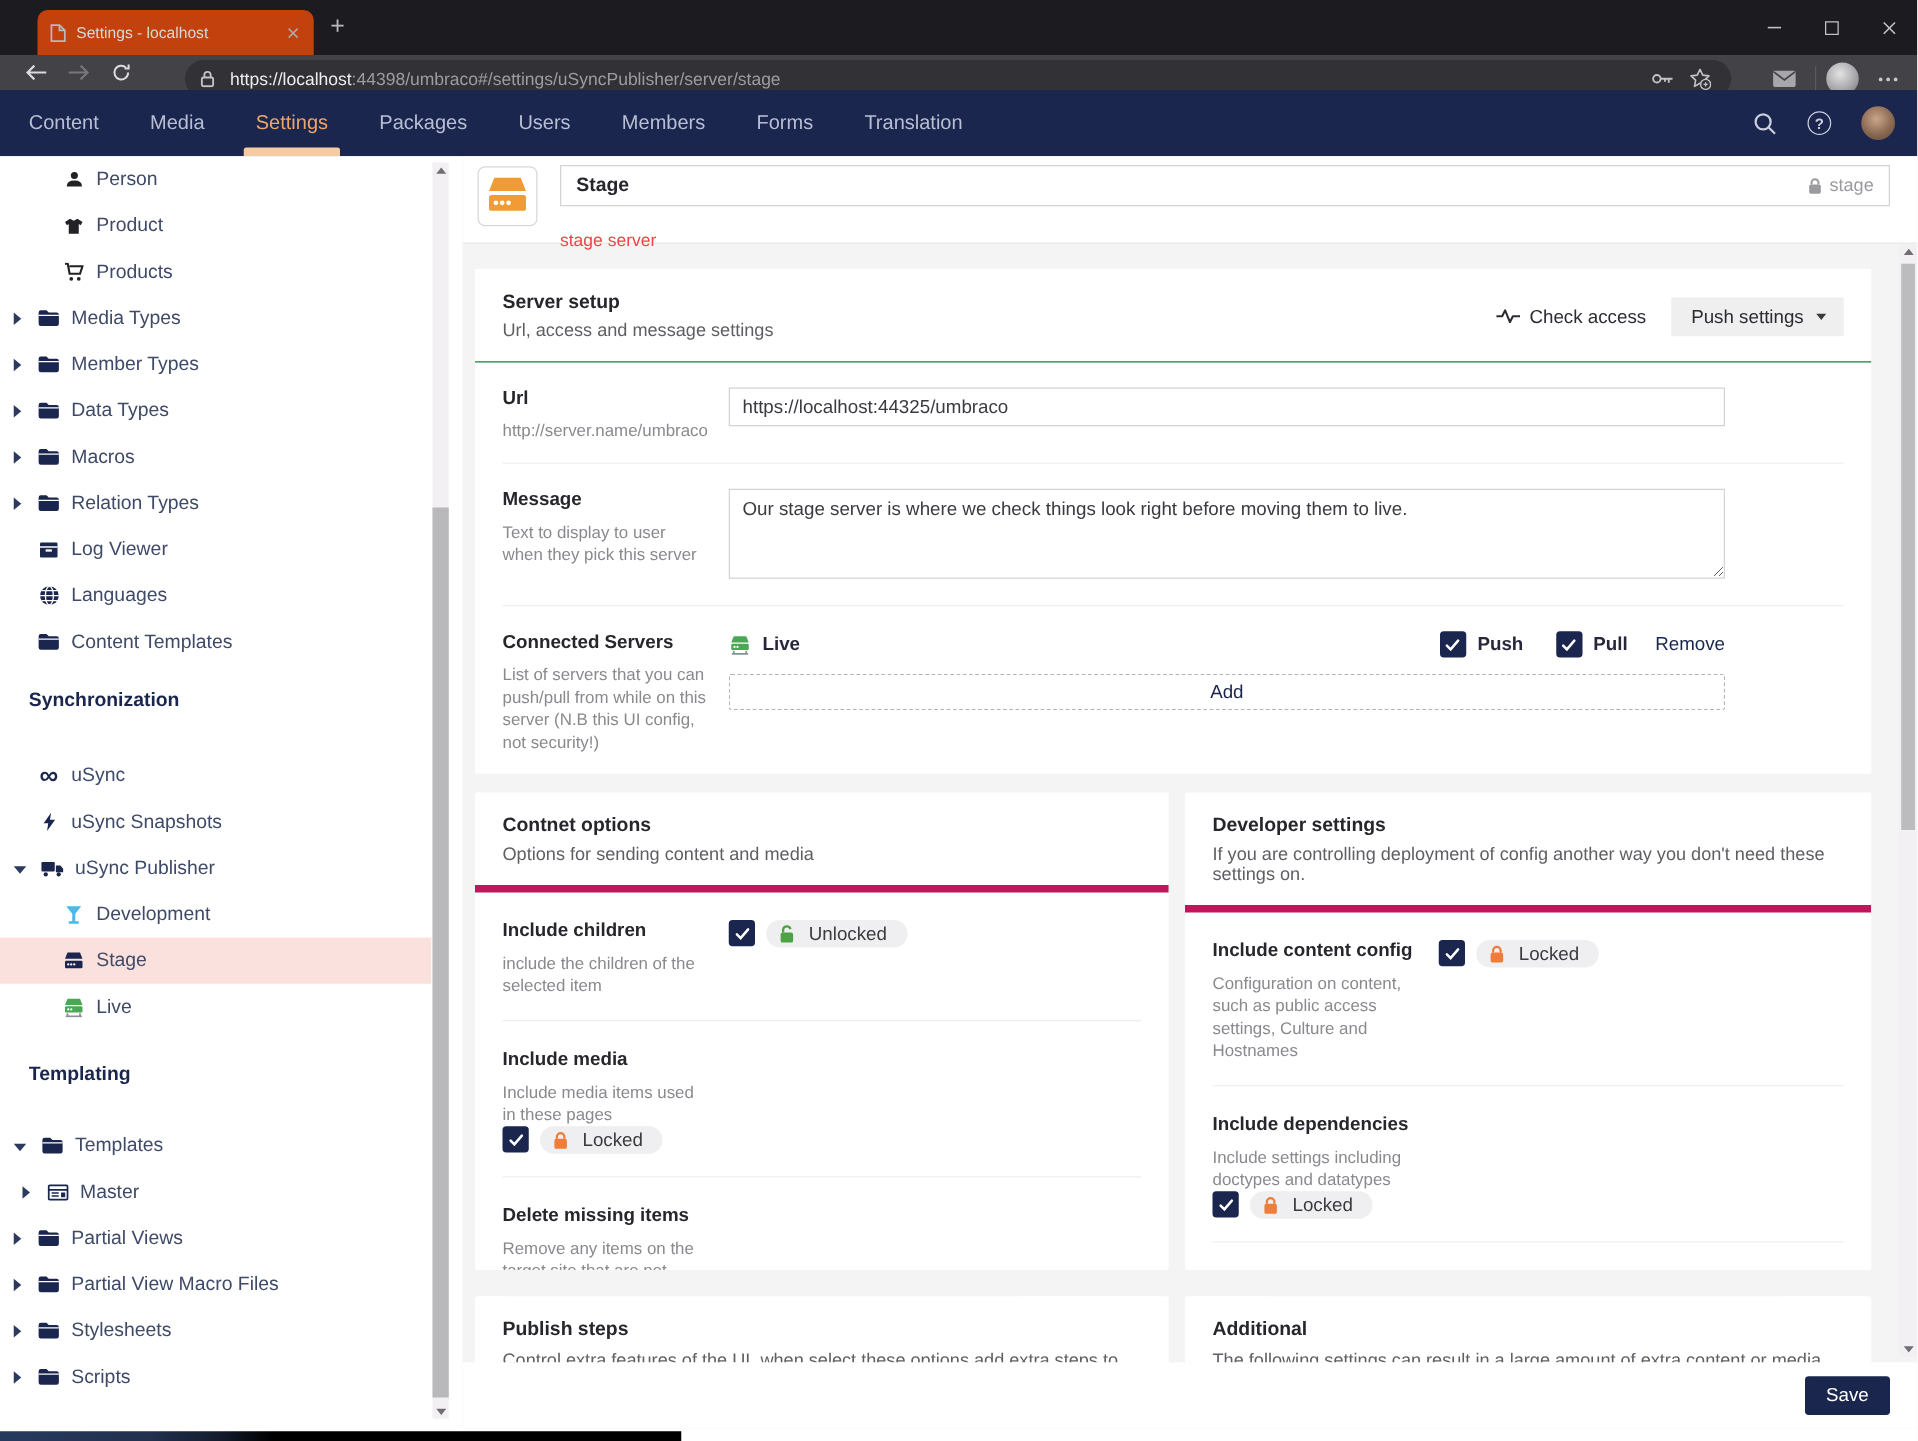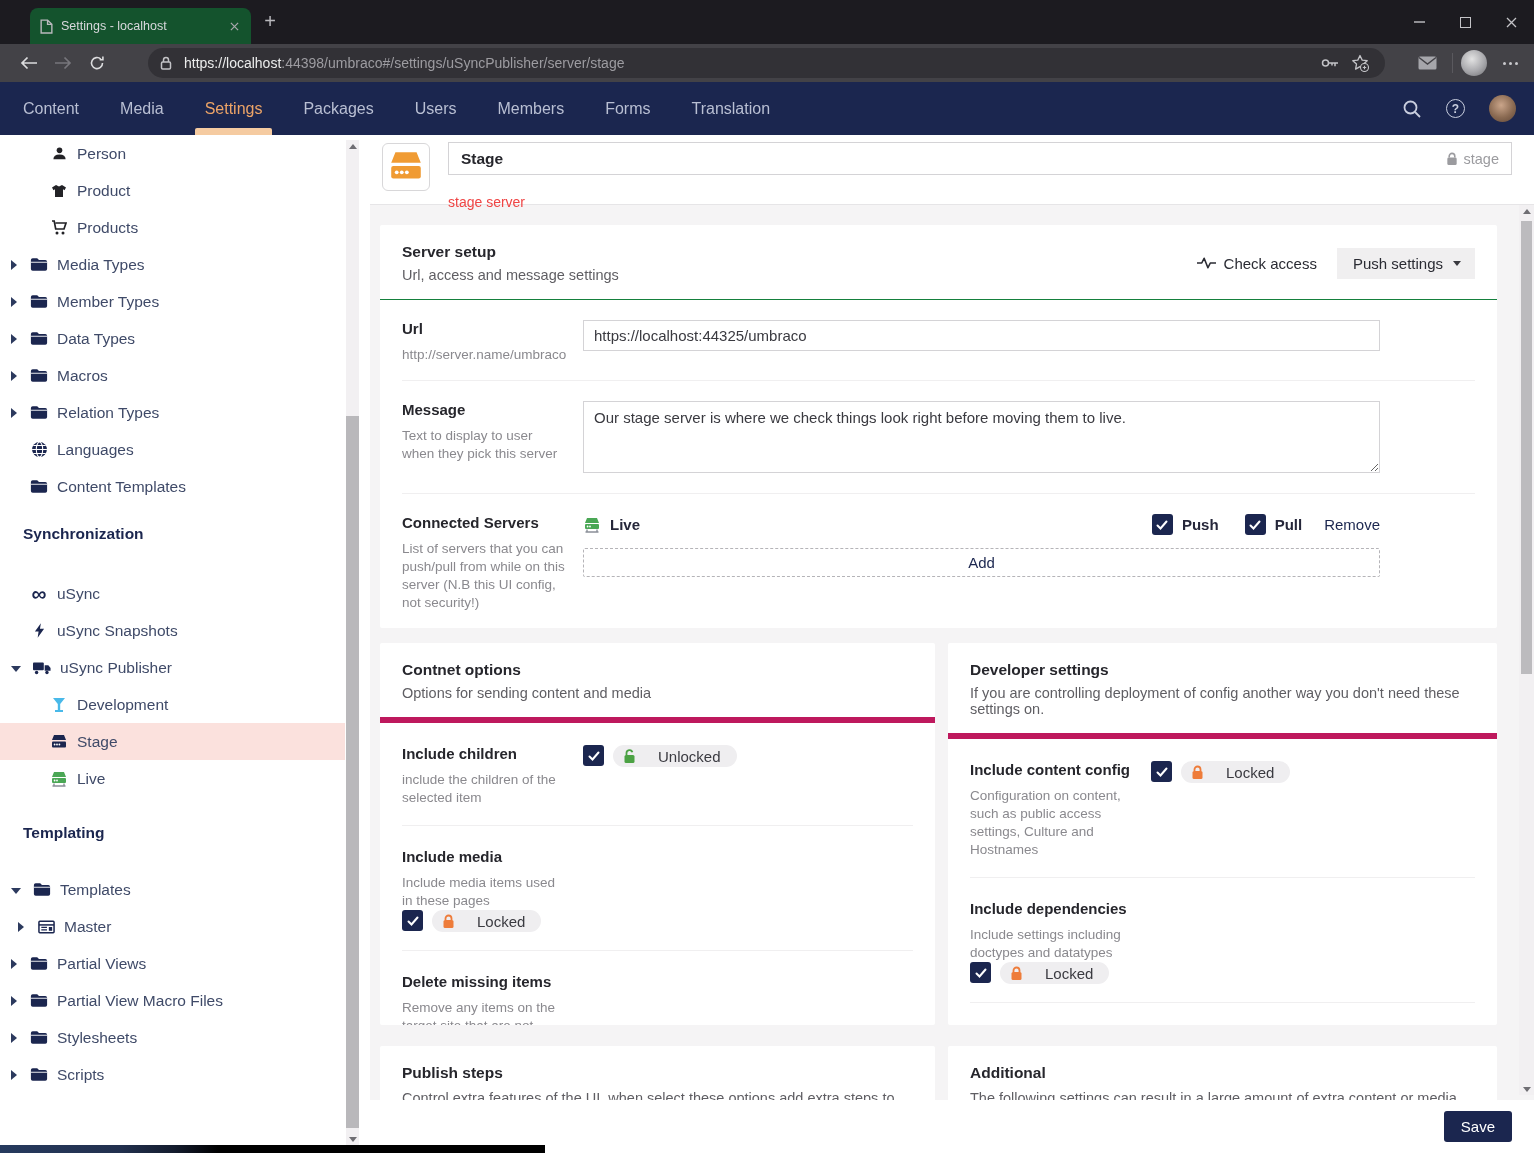--- a/index.html
+++ b/index.html
@@ -2,30 +2,30 @@
 <html><head>
 <meta charset="utf-8">
 <style>
   * { margin:0; padding:0; box-sizing:border-box; }
   html,body { width:1534px; height:1153px; }
   body { font-family:"Liberation Sans","DejaVu Sans",sans-serif; overflow:hidden; background:#fff; }
   #stage-root { position:relative; width:1534px; height:1153px; overflow:hidden; background:#fff; }
 
   
   .tabbar { position:relative; height:44px; background:#1c1b20; }
-  .tab { position:absolute; left:30px; top:8px; width:221px; height:36px; background:#14532d;
+  .tab { position:absolute; left:30px; top:8px; width:221px; height:36px; background:#c2410c;
          border-radius:8px 8px 0 0; display:flex; align-items:center; padding:0 8px 0 10px; }
   .tab-title { flex:1; font-size:12.5px; color:#d8d8dc; white-space:nowrap; overflow:hidden; margin-left:8px; }
   .tab-close { width:18px; height:18px; display:flex; align-items:center; justify-content:center; color:#a8a8ac; }
   .newtab { position:absolute; left:260px; top:12px; width:20px; height:20px; color:#b9b9bd; font-size:20px; line-height:18px; text-align:center; }
   .win-controls { position:absolute; right:0; top:0; height:44px; display:flex; }
   .win-btn { width:46px; height:44px; display:flex; align-items:center; justify-content:center; color:#c3c3c7; }
   .win-max { width:11px; height:11px; border:1.4px solid #c3c3c7; }
 
-  .toolbar { position:relative; height:38px; background:#434247; display:flex; align-items:center; }
+  .toolbar { position:relative; height:28px; background:#434247; display:flex; align-items:center; }
   .nav-ico { width:34px; height:30px; display:flex; align-items:center; justify-content:center; }
   .toolbar .back { margin-left:12px; }
   .addr { position:absolute; left:148px; right:149px; top:4px; height:30px; background:#323136;
           border-radius:15px; display:flex; align-items:center; padding:0 10px 0 12px; }
   .addr-lock { display:flex; margin-right:12px; }
   .addr-text { flex:1; font-size:14px; white-space:nowrap; overflow:hidden; }
   .addr-host { color:#eceded; }
   .addr-path { color:#9d9ca1; }
   .addr-ico { width:30px; height:26px; display:flex; align-items:center; justify-content:center; }
   .tb-right { position:absolute; right:8px; top:4px; height:30px; display:flex; align-items:center; gap:8px; }
@@ -131,21 +131,21 @@
   .remove-link { font-size:15px; color:#1b264f; margin-left:22px; cursor:pointer; }
   .add-btn { width:797px; height:29px; margin-top:13px; border:1px dashed #b5b4b8; background:transparent;
              color:#1b264f; font-size:15px; font-family:inherit; cursor:pointer; border-radius:2px; }
 
   .two-col { display:flex; gap:13px; margin-top:15px; }
   .col-left { width:555px; flex:none; height:382px; overflow:hidden; }
   .col-right { flex:1; height:382px; overflow:hidden; }
   .opt-row { display:flex; padding:22px 0 18px 0; }
   .opt-row + .opt-row { border-top:1px solid #f0eff0;flex-direction:column; }
   .opt-ctrl { flex:1; display:flex; align-items:flex-start; }
-  .pill { display:inline-flex; align-items:center; gap:22px; height:22px; background:#efeef0; border-radius:12px;
+  .pill { display:inline-flex; align-items:center; gap:11px; height:22px; background:#efeef0; border-radius:12px;
           padding:0 16px 0 10px; margin-left:9px; font-size:15px; color:#3a3a40; cursor:pointer; }
 
   .bottom-row { display:flex; gap:13px; margin-top:21px; }
   .bottom-card { height:90px; overflow:hidden; }
   .bc-left { width:555px; flex:none; }
   .bc-right { flex:1; }
   .bottom-card .card-head { border-bottom:none; padding-bottom:0; }
   .bottom-card .card-sub { margin-top:8px; }
 
   .content-footer { position:absolute; left:0; right:0; bottom:0; height:53px; background:#fff; z-index:6;
@@ -352,20 +352,30 @@
           <span class="tree-ico">
               <svg width="18" height="15" viewBox="0 0 20 16" fill="#1b264f">
                 <path d="M1 3 q0 -2 2 -2 h5 l2 2 h7 q2 0 2 2 v8 q0 2 -2 2 H3 q-2 0 -2 -2 Z"></path>
                 <path d="M1 5.5 h18" stroke="#fff" stroke-width="1"></path>
               </svg>
             </span>
           <span class="lbl">Relation Types</span>
         </div>
         <div class="sb-row sb-ind0">
           <span class="tree-ico">
+              <svg width="16" height="14" viewBox="0 0 16 14" fill="#1b264f">
+                <rect x="1" y="1" width="14" height="12" rx="1"></rect>
+                <path d="M1 4.6 h14" stroke="#fff" stroke-width="1.2"></path>
+                <rect x="5.5" y="6.5" width="5" height="1.8" fill="#fff"></rect>
+              </svg>
+            </span>
+          <span class="lbl">Log Viewer</span>
+        </div>
+        <div class="sb-row sb-ind0">
+          <span class="tree-ico">
               <svg width="17" height="17" viewBox="0 0 16 16">
                 <circle cx="8" cy="8" r="7" fill="#1b264f"></circle>
                 <ellipse cx="8" cy="8" rx="3" ry="7" fill="none" stroke="#fff" stroke-width="1"></ellipse>
                 <path d="M1 8 h14 M2.2 4.2 h11.6 M2.2 11.8 h11.6" stroke="#fff" stroke-width="1" fill="none"></path>
               </svg>
             </span>
           <span class="lbl">Languages</span>
         </div>
         <div class="sb-row sb-ind0">
           <span class="tree-ico">

